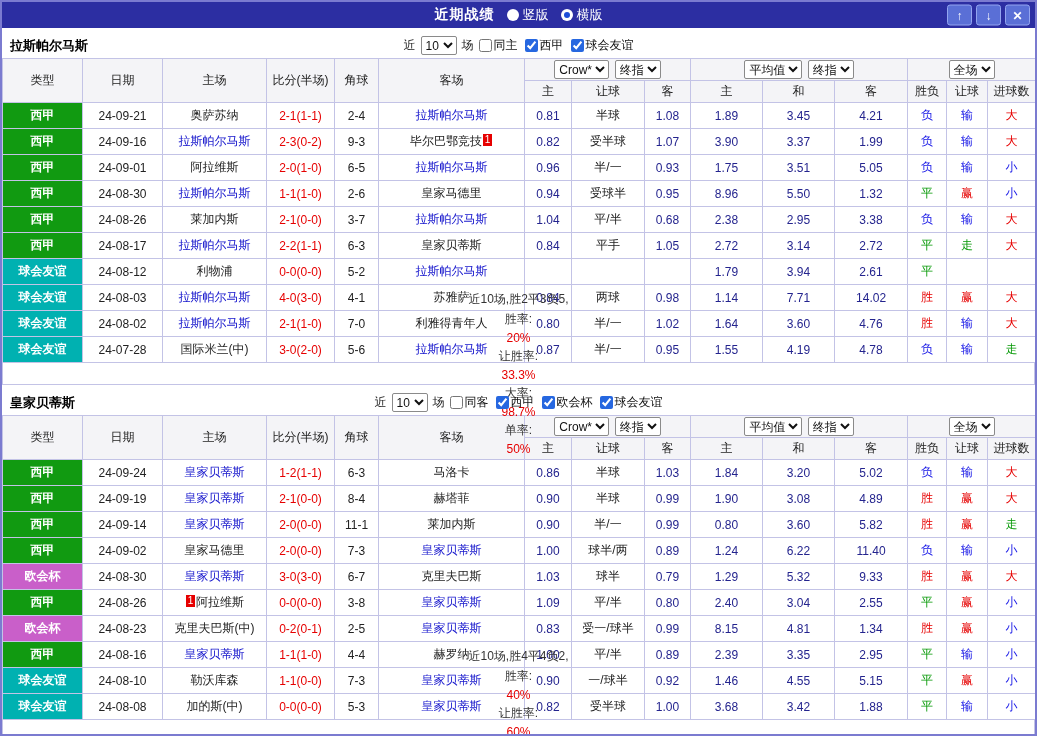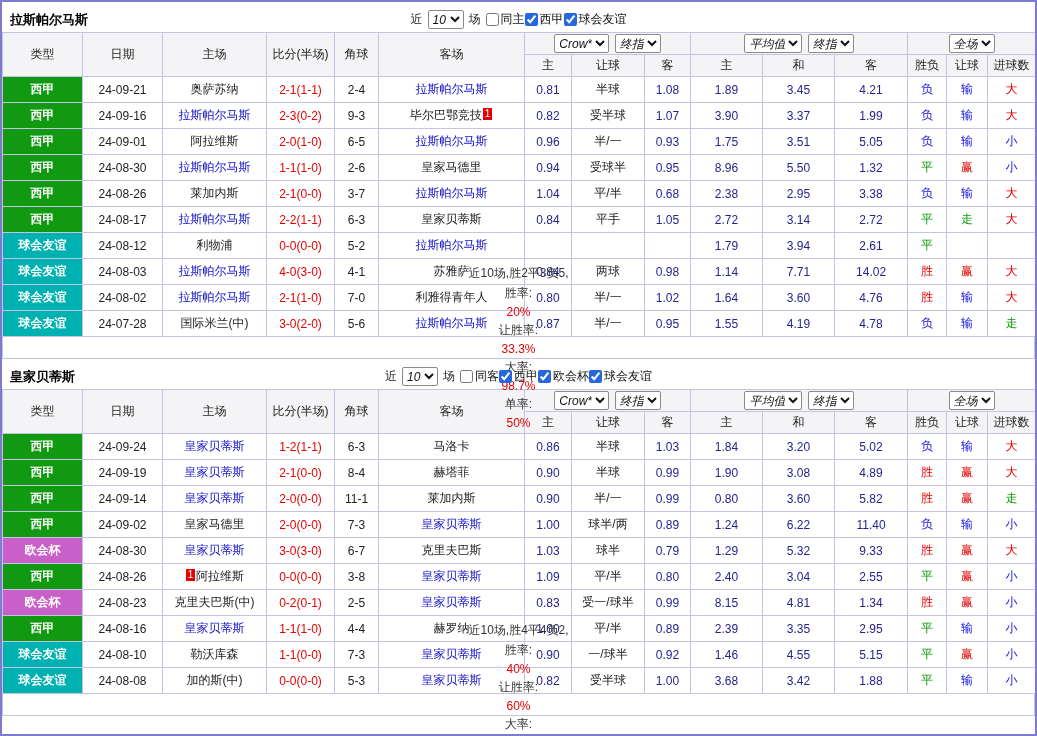--- a/index.html
+++ b/index.html
@@ -10,22 +10,22 @@
 .bar-title{color:#fff;font-size:14px;font-weight:bold;letter-spacing:1px;}
 .radio{display:flex;align-items:center;gap:4px;color:#fff;font-size:13px;cursor:pointer;}
 .radio-dot{width:12px;height:12px;border-radius:50%;background:#fff;position:relative;display:inline-block;}
 .radio-dot.on::after{content:"";position:absolute;left:3px;top:3px;width:6px;height:6px;border-radius:50%;background:#1d4ed8;}
 .topbar-buttons{position:absolute;right:5px;top:50%;transform:translateY(-50%);display:flex;gap:4px;}
 .tb-btn{width:25px;height:21px;background:#5a6fd6;border:1px solid #93a5f0;border-radius:3px;color:#fff;font-size:12px;font-weight:bold;cursor:pointer;line-height:1;}
 .section{margin-top:5px;}
 .filter-row{height:25px;position:relative;display:flex;align-items:center;}
 .team-name{position:absolute;left:8px;font-size:13px;font-weight:bold;color:#000;}
 .filters{margin:0 auto;display:flex;align-items:center;gap:5px;font-size:12px;color:#222;}
-select{font-size:12px;height:19px;border:1px solid #8a8a8a;background:#fff;color:#111;border-radius:2px;font-style:italic;}
-.cb-group{display:flex;align-items:center;}
+select{font-size:12px;height:19px;border:1px solid #8a8a8a;background:#fff;color:#111;border-radius:2px;}
+.cb-group{display:flex;align-items:center;gap:7px;}
 .cb{display:flex;align-items:center;gap:2px;cursor:pointer;font-size:12px;color:#111;}
 .cb input{width:13px;height:13px;accent-color:#2667e0;margin:0;}
 table{border-collapse:collapse;table-layout:fixed;width:1033px;font-size:12px;}
 th,td{border:1px solid #c3c3e6;text-align:center;white-space:nowrap;overflow:hidden;}
 thead th{background:#f4f4f7;height:22px;font-weight:normal;color:#222;padding:1px 0;}
 .sel-cell select{margin:0 1px;max-width:72px;}
 tbody td{height:26px;color:#222;background:#fff;}
 .t-liga{background:#119a11;color:#fff !important;font-weight:bold;}
 .t-friendly{background:#00b1b1;color:#fff !important;font-weight:bold;}
 .t-cup{background:#c95fc9;color:#fff !important;font-weight:bold;}
@@ -36,20 +36,38 @@
 .c-blue{color:#1414e6;}
 .c-green{color:#089a08;}
 .badge{display:inline-block;background:#e60000;color:#fff;font-size:10px;line-height:12px;min-width:9px;padding:0 1px;margin:0 1px;vertical-align:2px;}
 .summary{width:1033px;height:22px;border:1px solid #c3c3e6;border-top:none;display:flex;align-items:center;justify-content:center;font-size:12px;color:#333;gap:3px;flex-direction:column;}
 </style>
 </head>
 <body>
 
 <div class="page">
 
+  <div class="topbar">
+    <div class="topbar-center">
+      <span class="bar-title">近期战绩</span>
+      <label class="radio">
+        <span class="radio-dot"></span>
+        <span>竖版</span>
+      </label>
+      <label class="radio">
+        <span class="radio-dot on"></span>
+        <span>横版</span>
+      </label>
+    </div>
+    <div class="topbar-buttons">
+      <button class="tb-btn">↑</button>
+      <button class="tb-btn">↓</button>
+      <button class="tb-btn">✕</button>
+    </div>
+  </div>
 
   <div class="section">
     <div class="filter-row">
       <span class="team-name">拉斯帕尔马斯</span>
       <div class="filters">
         <span>近</span>
         <select><option>10</option></select>
         <span>场</span>
         <span class="cb-group">
             <label class="cb">

